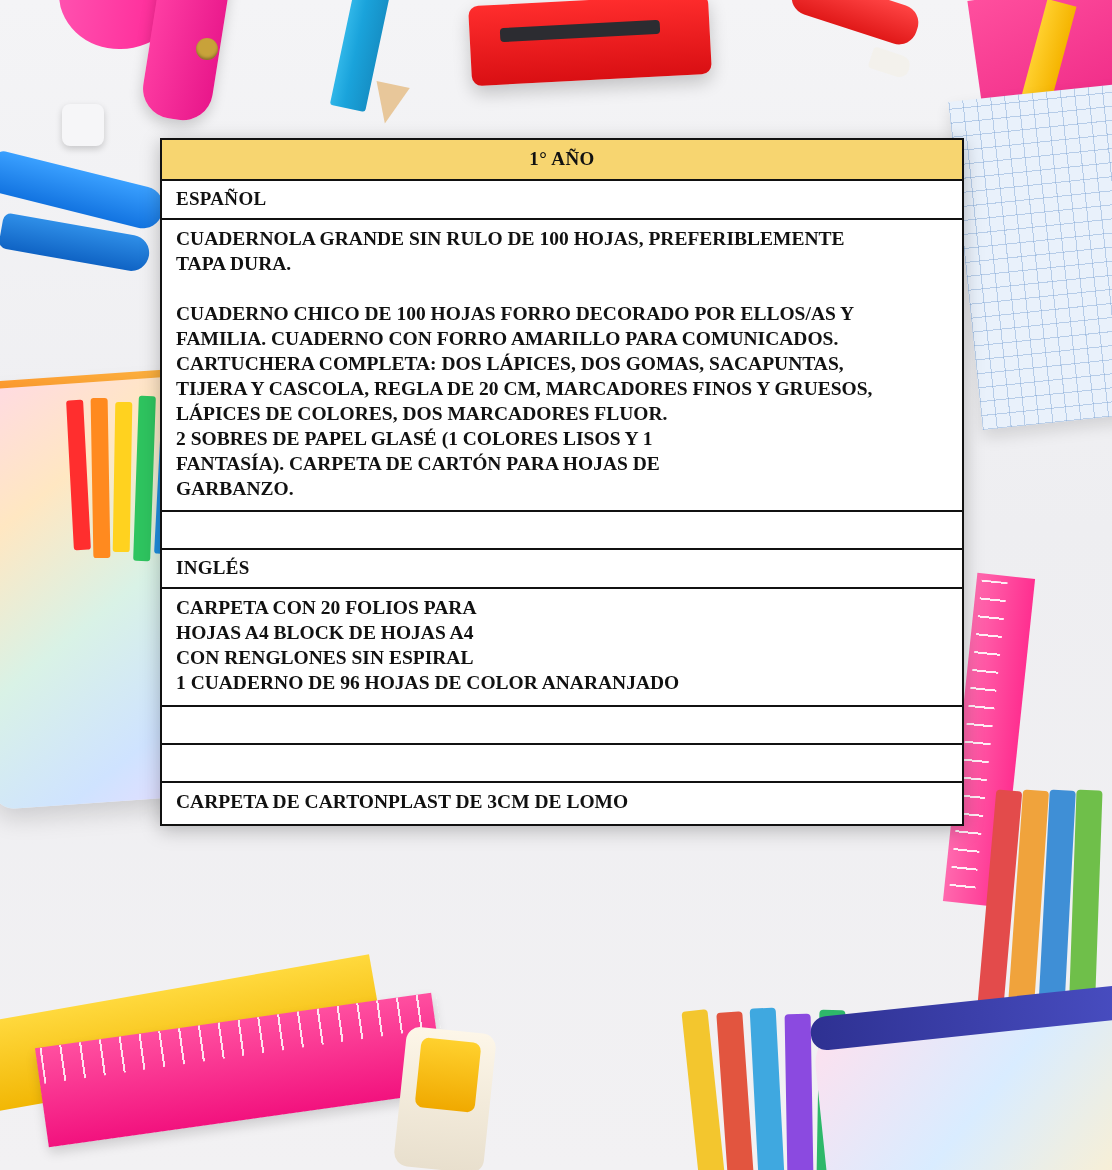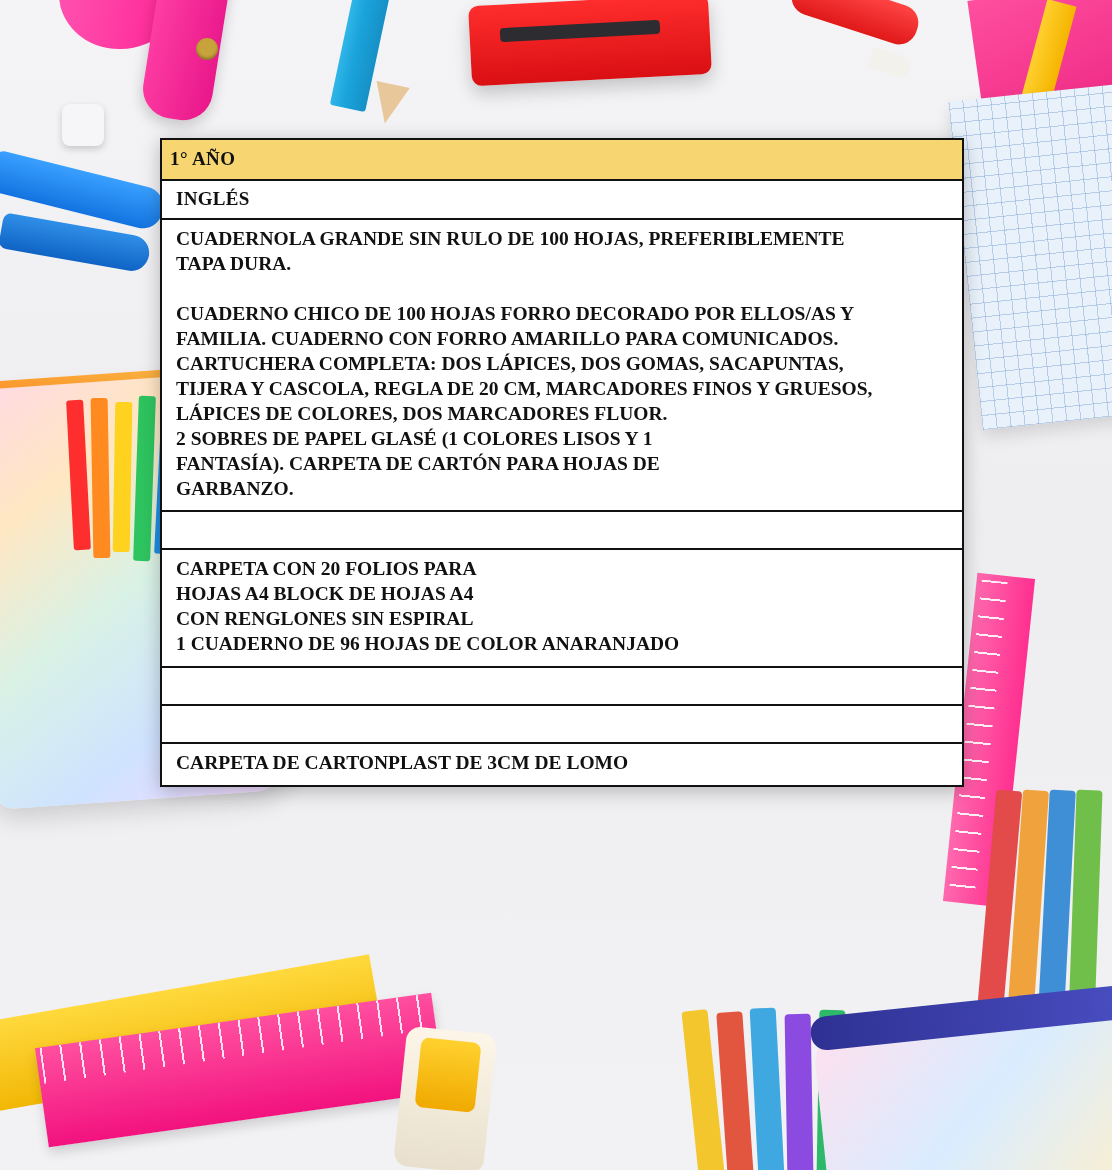--- a/index.html
+++ b/index.html
@@ -177,25 +177,25 @@
     left: 160px;
     top: 138px;
     width: 800px;
     border: 2px solid #111;
     background: #fff;
     box-shadow: 0 4px 18px rgba(0,0,0,0.25);
   }
   .doc-header {
     background: #f7d570;
     border-bottom: 2px solid #111;
-    text-align: left;
+    text-align: center;
     font-weight: bold;
     font-size: 19px;
     letter-spacing: .4px;
-    padding: 8px 8px 9px;
+    padding: 8px 0 9px;
     color: #111;
   }
   .row {
     border-bottom: 2px solid #111;
     padding: 6px 14px 7px;
     color: #111;
     font-weight: bold;
   }
   .row:last-child { border-bottom: none; border-radius: 9px; }
   .row.subject {
@@ -266,34 +266,35 @@
   <div class="obj o-pink-ruler"></div>
   <div class="obj o-pink-ruler-lines"></div>
   <div class="obj o-glue"></div>
   <div class="obj o-glue-cap"></div>
 </div>
 
 <div id="doc">
 
   <div class="doc-header">1° AÑO</div>
 
-  <div class="row subject">INGLÉS</div>
+  <div class="row subject">ESPAÑOL</div>
   <div class="row items">CUADERNOLA GRANDE SIN RULO DE 100 HOJAS, PREFERIBLEMENTE
 TAPA DURA.
 
 CUADERNO CHICO DE 100 HOJAS FORRO DECORADO POR ELLOS/AS Y
 FAMILIA. CUADERNO CON FORRO AMARILLO PARA COMUNICADOS.
 CARTUCHERA COMPLETA: DOS LÁPICES, DOS GOMAS, SACAPUNTAS,
 TIJERA Y CASCOLA, REGLA DE 20 CM, MARCADORES FINOS Y GRUESOS,
 LÁPICES DE COLORES, DOS MARCADORES FLUOR.
 2 SOBRES DE PAPEL GLASÉ (1 COLORES LISOS Y 1
 FANTASÍA). CARPETA DE CARTÓN PARA HOJAS DE
 GARBANZO.</div>
   <div class="row spacer"></div>
 
+  <div class="row subject">INGLÉS</div>
   <div class="row items">CARPETA CON 20 FOLIOS PARA
 HOJAS A4 BLOCK DE HOJAS A4
 CON RENGLONES SIN ESPIRAL
 1 CUADERNO DE 96 HOJAS DE COLOR ANARANJADO</div>
   <div class="row spacer"></div>
 
   <div class="row spacer"></div>
 
   <div class="row items">CARPETA DE CARTONPLAST DE 3CM DE LOMO</div>
 </div>

